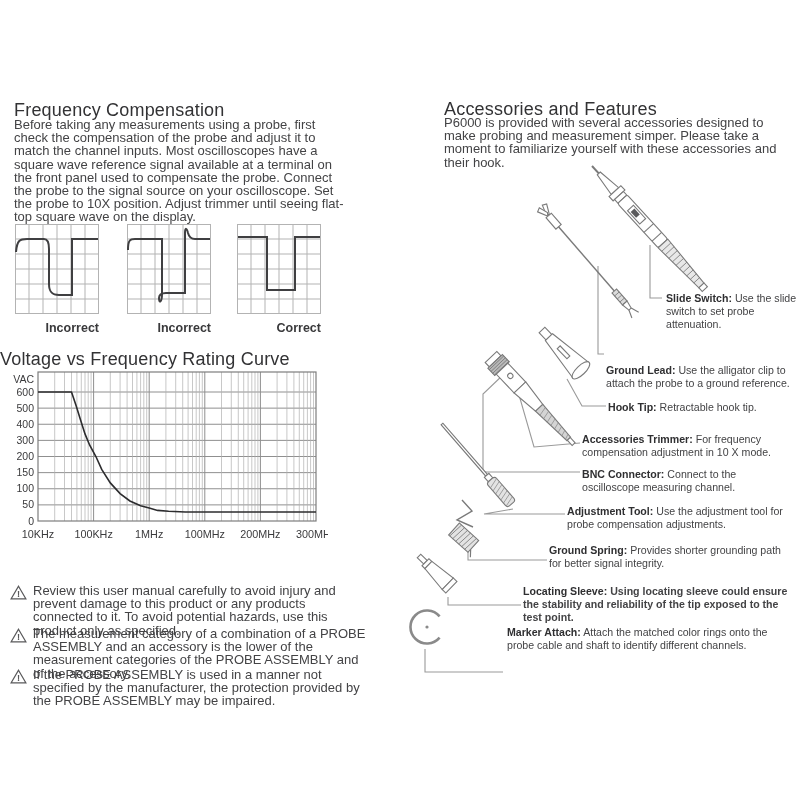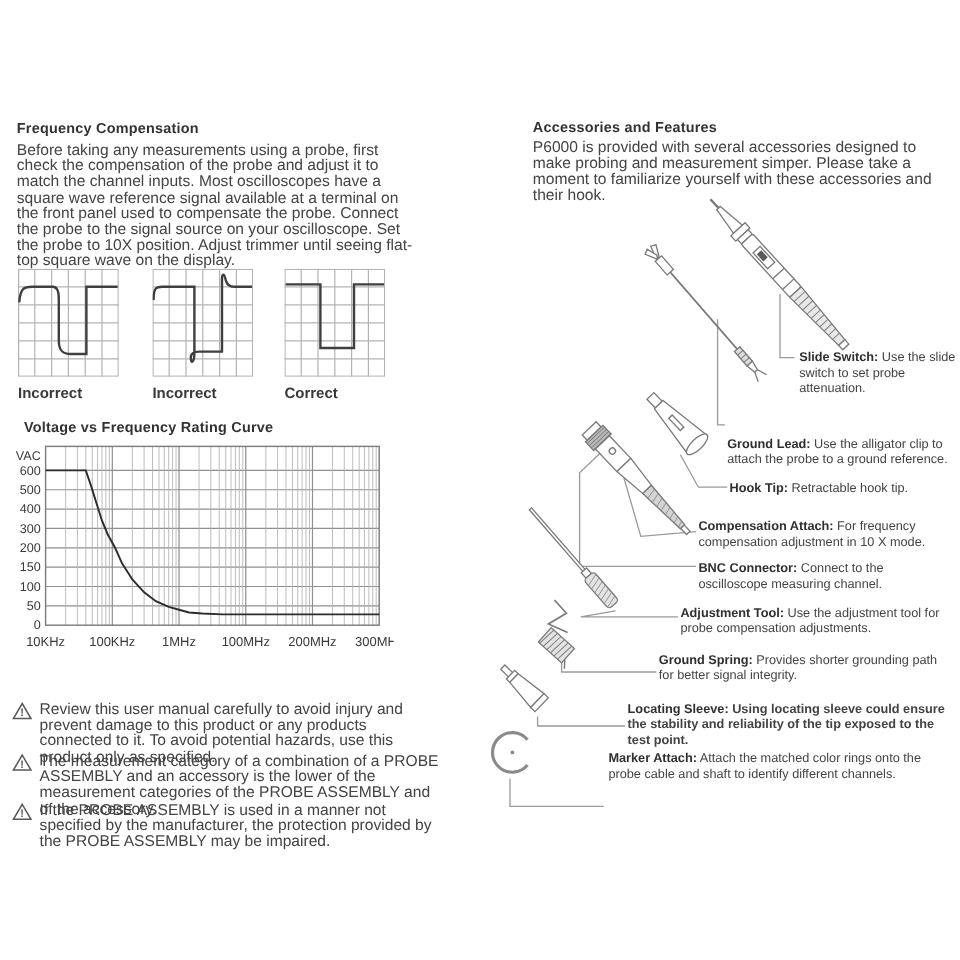--- a/index.html
+++ b/index.html
@@ -2,30 +2,30 @@
 <html><head>
 <meta charset="utf-8">
 <style>
   html,body{margin:0;padding:0;}
   body{
     width:800px;height:800px;position:relative;background:#ffffff;
     font-family:"Liberation Sans","DejaVu Sans",sans-serif;
     color:#3a3a3c;overflow:hidden;
   }
   .abs{position:absolute;}
-  h2{margin:0;font-size:12px;font-weight:bold;color:#323234;letter-spacing:.2px;}
+  h2{margin:0;font-size:18px;font-weight:normal;color:#323234;letter-spacing:.2px;}
   .body-text{font-size:13px;line-height:13.2px;color:#434345;}
   
   .fc-title{left:14px;top:100px;}
   .fc-body{left:14px;top:118px;width:334px;}
   .wave-grid{top:224px;}
   .wg1{left:15px;} .wg2{left:127px;} .wg3{left:237px;}
-  .wave-label{top:321px;width:84px;text-align:left;font-weight:bold;font-size:12.5px;color:#39393b;}
+  .wave-label{top:321px;width:84px;text-align:right;font-weight:bold;font-size:12.5px;color:#39393b;}
   .wl1{left:15px;} .wl2{left:127px;} .wl3{left:237px;}
-  .vf-title{left:20px;top:349px;}
+  .vf-title{left:0;top:349px;}
   .chart-wrap{left:8px;top:366px;width:320px;height:190px;}
   .warning{left:10px;width:360px;display:flex;gap:6px;}
   .warn1{top:584px;} .warn2{top:627px;} .warn3{top:668px;}
   .warn-icon{flex:0 0 17px;padding-top:1px;}
   .warning .body-text{width:336px;}
   
   .acc-title{left:444px;top:99px;}
   .acc-body{left:444px;top:116px;width:354px;}
   .illustration{left:400px;top:160px;width:400px;height:530px;pointer-events:none;}
   .acc-label{font-size:10.6px;line-height:13.2px;color:#434345;}
@@ -346,21 +346,21 @@
 </div>
 <div class="abs acc-label lab-gnd-lead">
   <b>Ground Lead:</b>
   <span>Use the alligator clip to attach the probe to a ground reference.</span>
 </div>
 <div class="abs acc-label lab-hook">
   <b>Hook Tip:</b>
   <span>Retractable hook tip.</span>
 </div>
 <div class="abs acc-label lab-trimmer">
-  <b>Compensation Attach:</b>
+  <b>Accessories Trimmer:</b>
   <span>For frequency compensation adjustment in 10 X mode.</span>
 </div>
 <div class="abs acc-label lab-bnc">
   <b>BNC Connector:</b>
   <span>Connect to the oscilloscope measuring channel.</span>
 </div>
 <div class="abs acc-label lab-adj">
   <b>Adjustment Tool:</b>
   <span>Use the adjustment tool for probe compensation adjustments.</span>
 </div>

